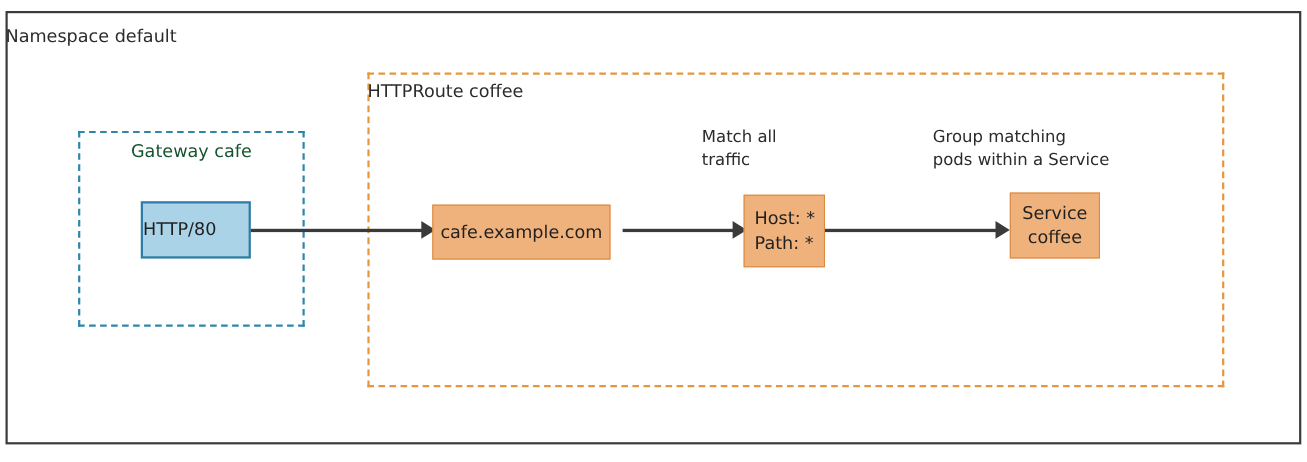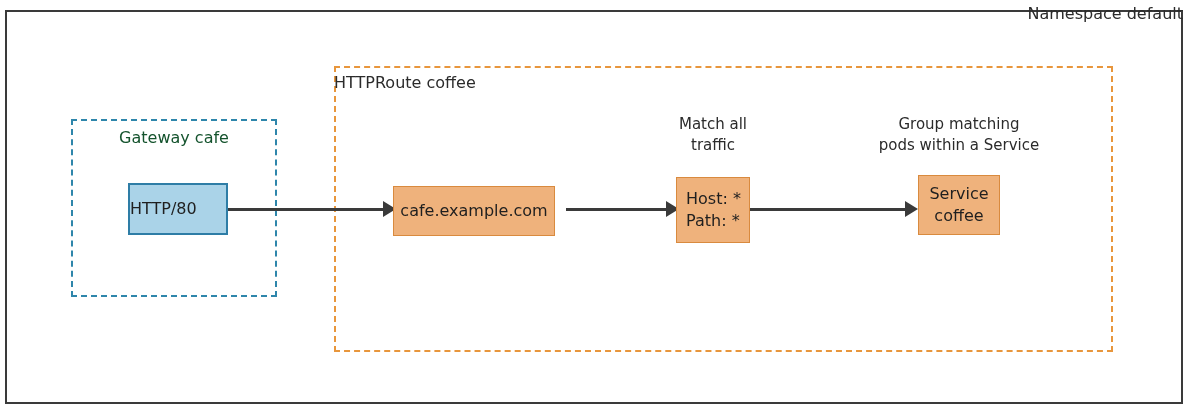--- a/index.html
+++ b/index.html
@@ -25,23 +25,23 @@
     top: 10px;
     width: 1178px;
     height: 394px;
     border: 2px solid #3a3a3a;
     box-sizing: border-box;
     background: #ffffff;
   }
   .ns-title {
     position: absolute;
     left: 5px;
-    top: 4px;
+    top: 23px;
     width: 1178px;
-    text-align: right;
+    text-align: left;
     font-size: 16px;
     color: #2b2b2b;
     line-height: 20px;
     white-space: nowrap;
   }
 
   
   .gw-box {
     position: absolute;
     left: 71px;
@@ -122,21 +122,21 @@
 
   .node-multiline {
     display: block;
     width: 100%;
   }
   .node-multiline .ln { display: block; }
 
   
   .caption {
     position: absolute;
-    text-align: center;
+    text-align: left;
     font-size: 15px;
     color: #2b2b2b;
     line-height: 21px;
   }
   #caption-match { left: 638px; top: 114px; width: 150px; }
   #caption-group { left: 848px; top: 114px; width: 222px; }
   .caption .ln { display: block; }
 
   
   .conn {

